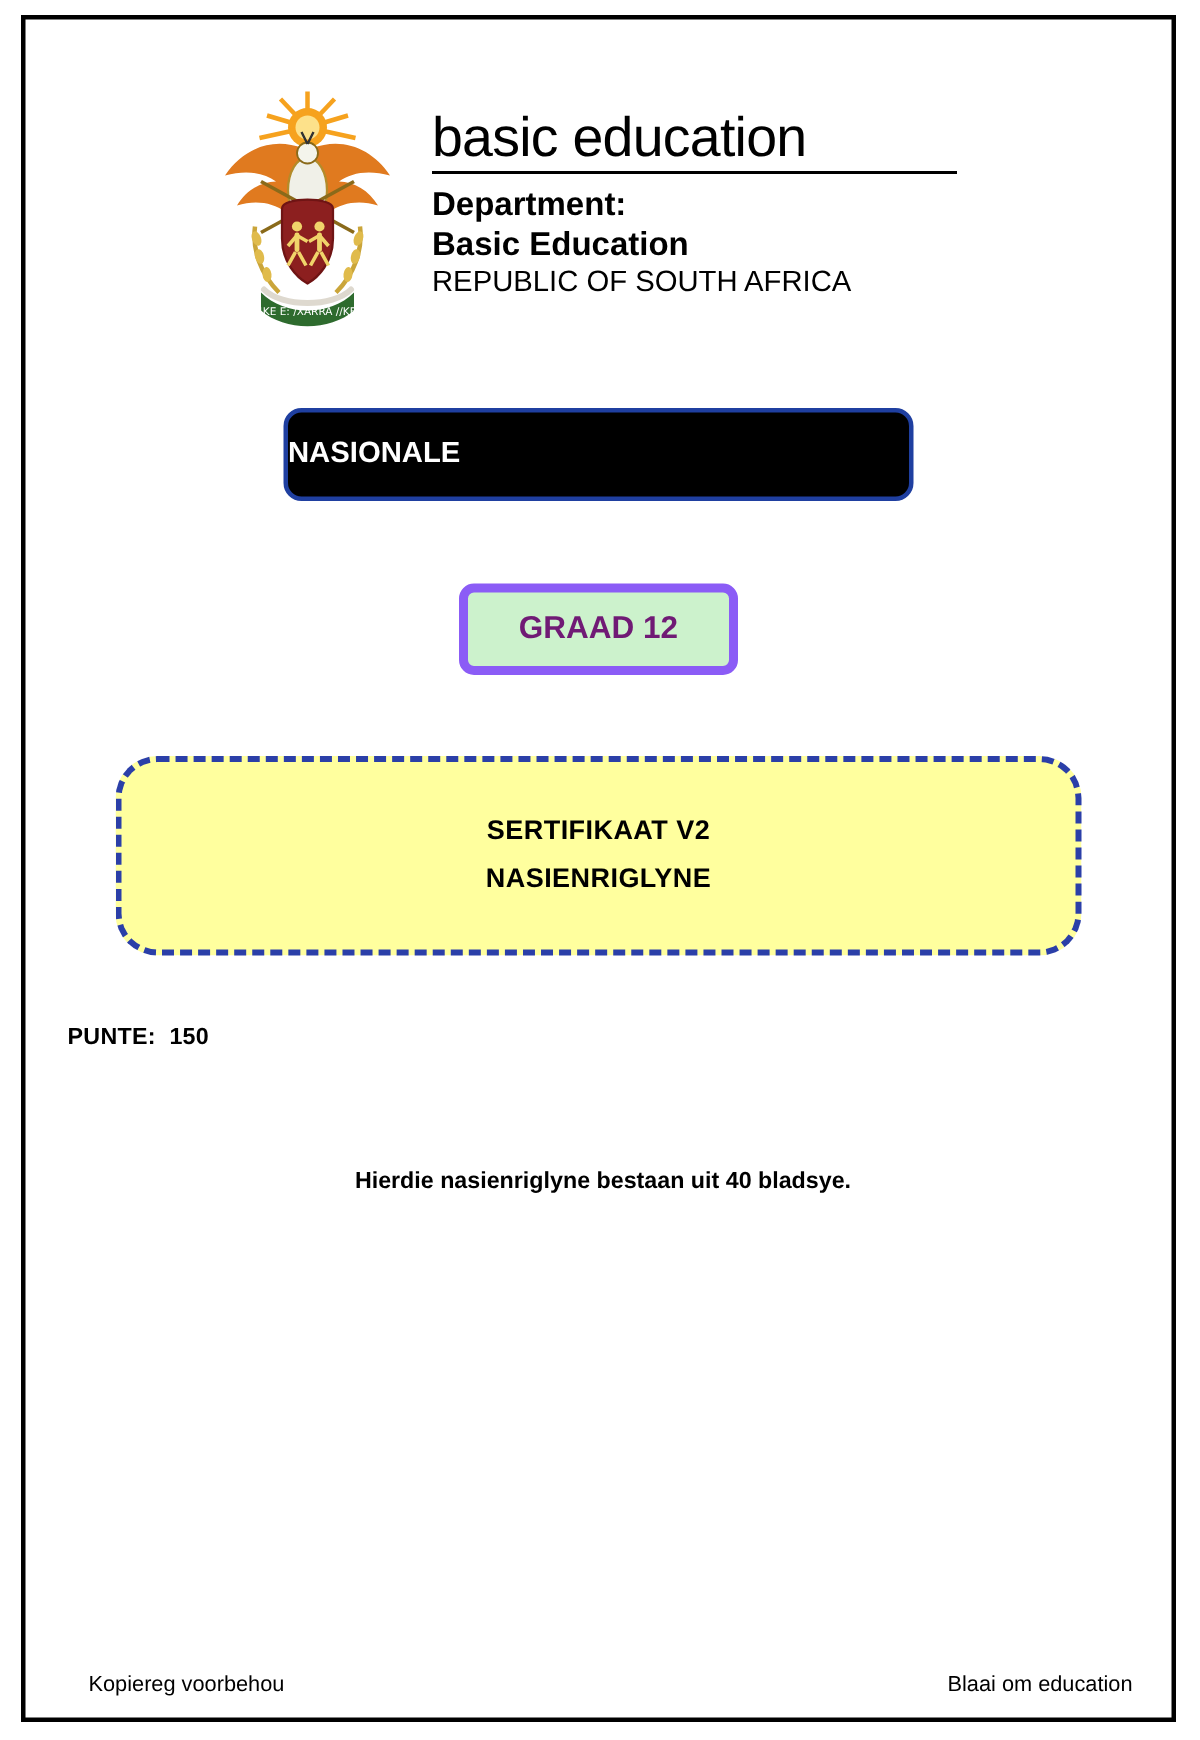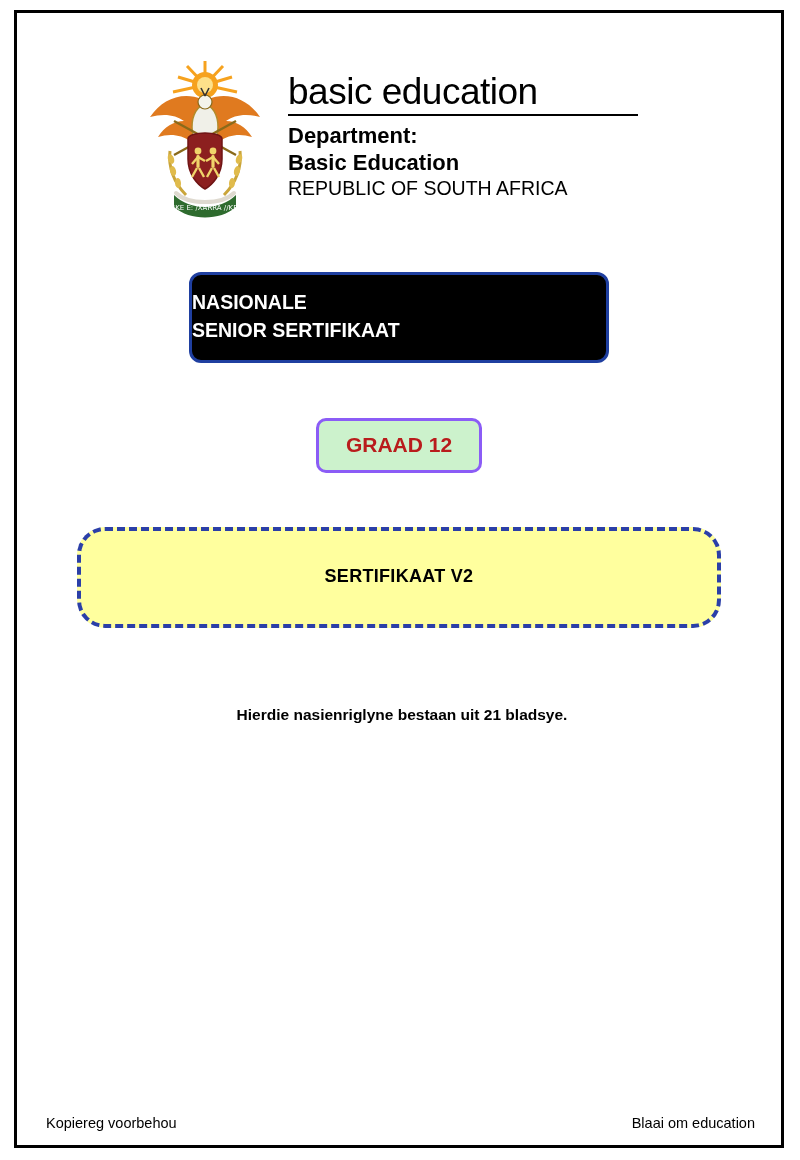--- a/index.html
+++ b/index.html
@@ -93,28 +93,28 @@
     box-sizing: border-box;
   }
 
   
   .grade-wrap {
     display: flex;
     justify-content: center;
     margin-top: 55px;
   }
   .grade-box {
-    width: 166px;
+    width: 186px;
     background: #ccf2cc;
-    border: 3px solid #8b5cf6;
+    border: 6px solid #8b5cf6;
     border-radius: 10px;
     text-align: center;
     font-weight: bold;
     font-size: 21px;
-    color: #b91c1c;
+    color: #701a75;
     padding: 12px 0 13px 0;
     box-sizing: border-box;
   }
 
   
   .subject-wrap {
     display: flex;
     justify-content: center;
     margin-top: 54px;
   }
@@ -148,21 +148,21 @@
     margin-top: 78px;
     text-align: center;
     font-weight: bold;
     font-size: 15.5px;
     padding-left: 6px;
   }
 
   
   .footer {
     position: absolute;
-    left: 3px;
+    left: 16px;
     right: 0;
     bottom: 14px;
     display: flex;
     justify-content: space-between;
     padding: 0 26px;
     font-size: 14.5px;
     box-sizing: border-box;
   }
 </style>
 </head>
@@ -237,36 +237,40 @@
         <div class="be-rule"></div>
         <div class="be-line">Department:</div>
         <div class="be-line">Basic Education</div>
         <div class="be-line bold">REPUBLIC OF SOUTH AFRICA</div>
       </div>
     </div>
 
     <div class="nsc-wrap">
       <div class="nsc-box">
         <div>NASIONALE</div>
-        <div>SENIOR SERTIFIKAAT</div>
       </div>
     </div>
 
     <div class="grade-wrap">
       <div class="grade-box">GRAAD 12</div>
     </div>
 
     <div class="subject-wrap">
       <div class="subject-box">
         <div class="line">SERTIFIKAAT V2</div>
-      </div>
-    </div>
-
-
-    <div class="pages-note">Hierdie nasienriglyne bestaan uit 21 bladsye.</div>
+        <div class="line">NASIENRIGLYNE</div>
+      </div>
+    </div>
+
+    <div class="marks">
+      <span>PUNTE:</span>&nbsp;
+      <span>150</span>
+    </div>
+
+    <div class="pages-note">Hierdie nasienriglyne bestaan uit 40 bladsye.</div>
 
     <div class="footer">
       <span>Kopiereg voorbehou</span>
       <span>Blaai om education</span>
     </div>
 
   </div>
 </div>
 
 </body></html>

